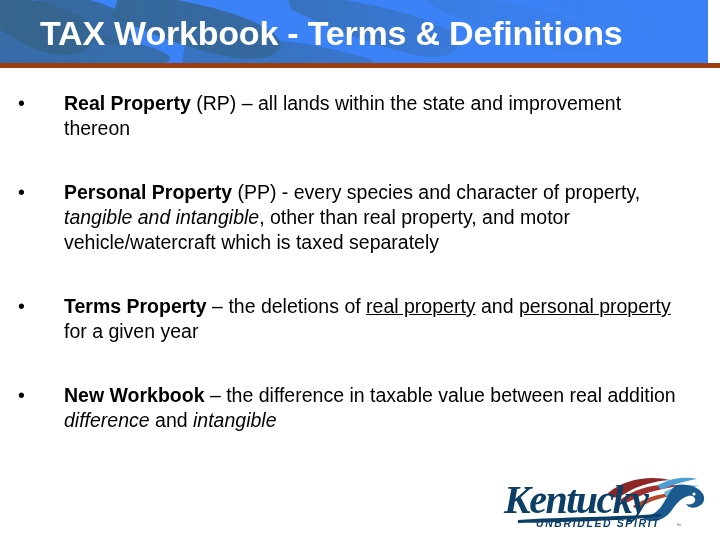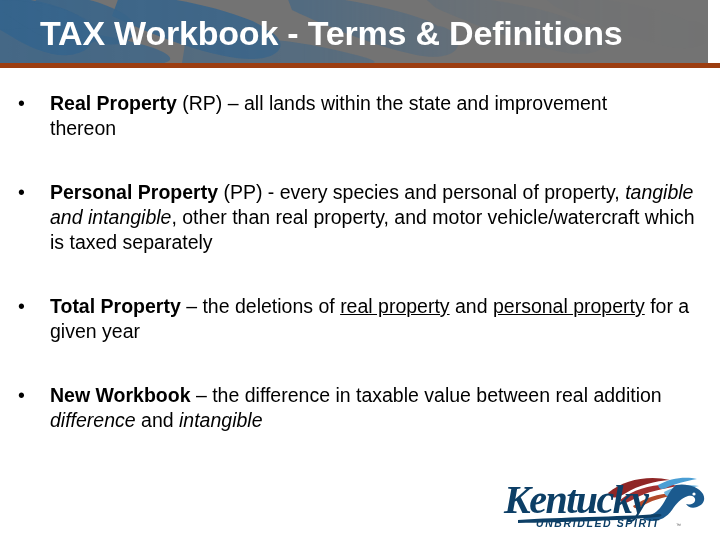--- a/index.html
+++ b/index.html
@@ -21,21 +21,21 @@
     width: 720px;
     height: 540px;
     background: #ffffff;
   }
   .header {
     position: absolute;
     left: 0;
     top: 0;
     width: 708px;
     height: 63px;
-    background: #737373;
+    background: #3b82f6;
     overflow: hidden;
   }
   .header-swirls {
     position: absolute;
     left: 0;
     top: 0;
     width: 720px;
     height: 63px;
   }
   .header-title {
@@ -79,21 +79,21 @@
     position: absolute;
     left: 0px;
     top: 0px;
     width: 16px;
     font-size: 19.5px;
     line-height: 25px;
     text-align: left;
   }
   .bullet .txt {
     display: block;
-    margin-left: 32px;
+    margin-left: 46px;
   }
   .b1 { top: 23px;  width: 640px; }
   .b2 { top: 112px; width: 680px; }
   .b3 { top: 226px; width: 680px; }
   .b4 { top: 315px; width: 700px; }
 
   b, .bold { font-weight: bold; }
   i, .ital { font-style: italic; }
   .ul { text-decoration: underline; }
 
@@ -155,28 +155,28 @@
     <div class="bullet b1">
       <span class="dot">•</span>
       <span class="txt">
         <b>Real Property</b><span> (RP) – all lands within the state and improvement thereon</span>
       </span>
     </div>
 
     <div class="bullet b2">
       <span class="dot">•</span>
       <span class="txt">
-        <b>Personal Property</b><span> (PP) - every species and personal of property, </span><i>tangible and intangible</i><span>, other than real property, and motor vehicle/watercraft which is taxed separately</span>
+        <b>Personal Property</b><span> (PP) - every species and character of property, </span><i>tangible and intangible</i><span>, other than real property, and motor vehicle/watercraft which is taxed separately</span>
       </span>
     </div>
 
     <div class="bullet b3">
       <span class="dot">•</span>
       <span class="txt">
-        <b>Total Property</b><span> – the deletions of </span><span class="ul">real property</span><span> and </span><span class="ul">personal property</span><span> for a given year</span>
+        <b>Terms Property</b><span> – the deletions of </span><span class="ul">real property</span><span> and </span><span class="ul">personal property</span><span> for a given year</span>
       </span>
     </div>
 
     <div class="bullet b4">
       <span class="dot">•</span>
       <span class="txt">
         <b>New Workbook</b><span> – the difference in taxable value between real addition </span><i>difference</i><span> and </span><i>intangible</i>
       </span>
     </div>
 

